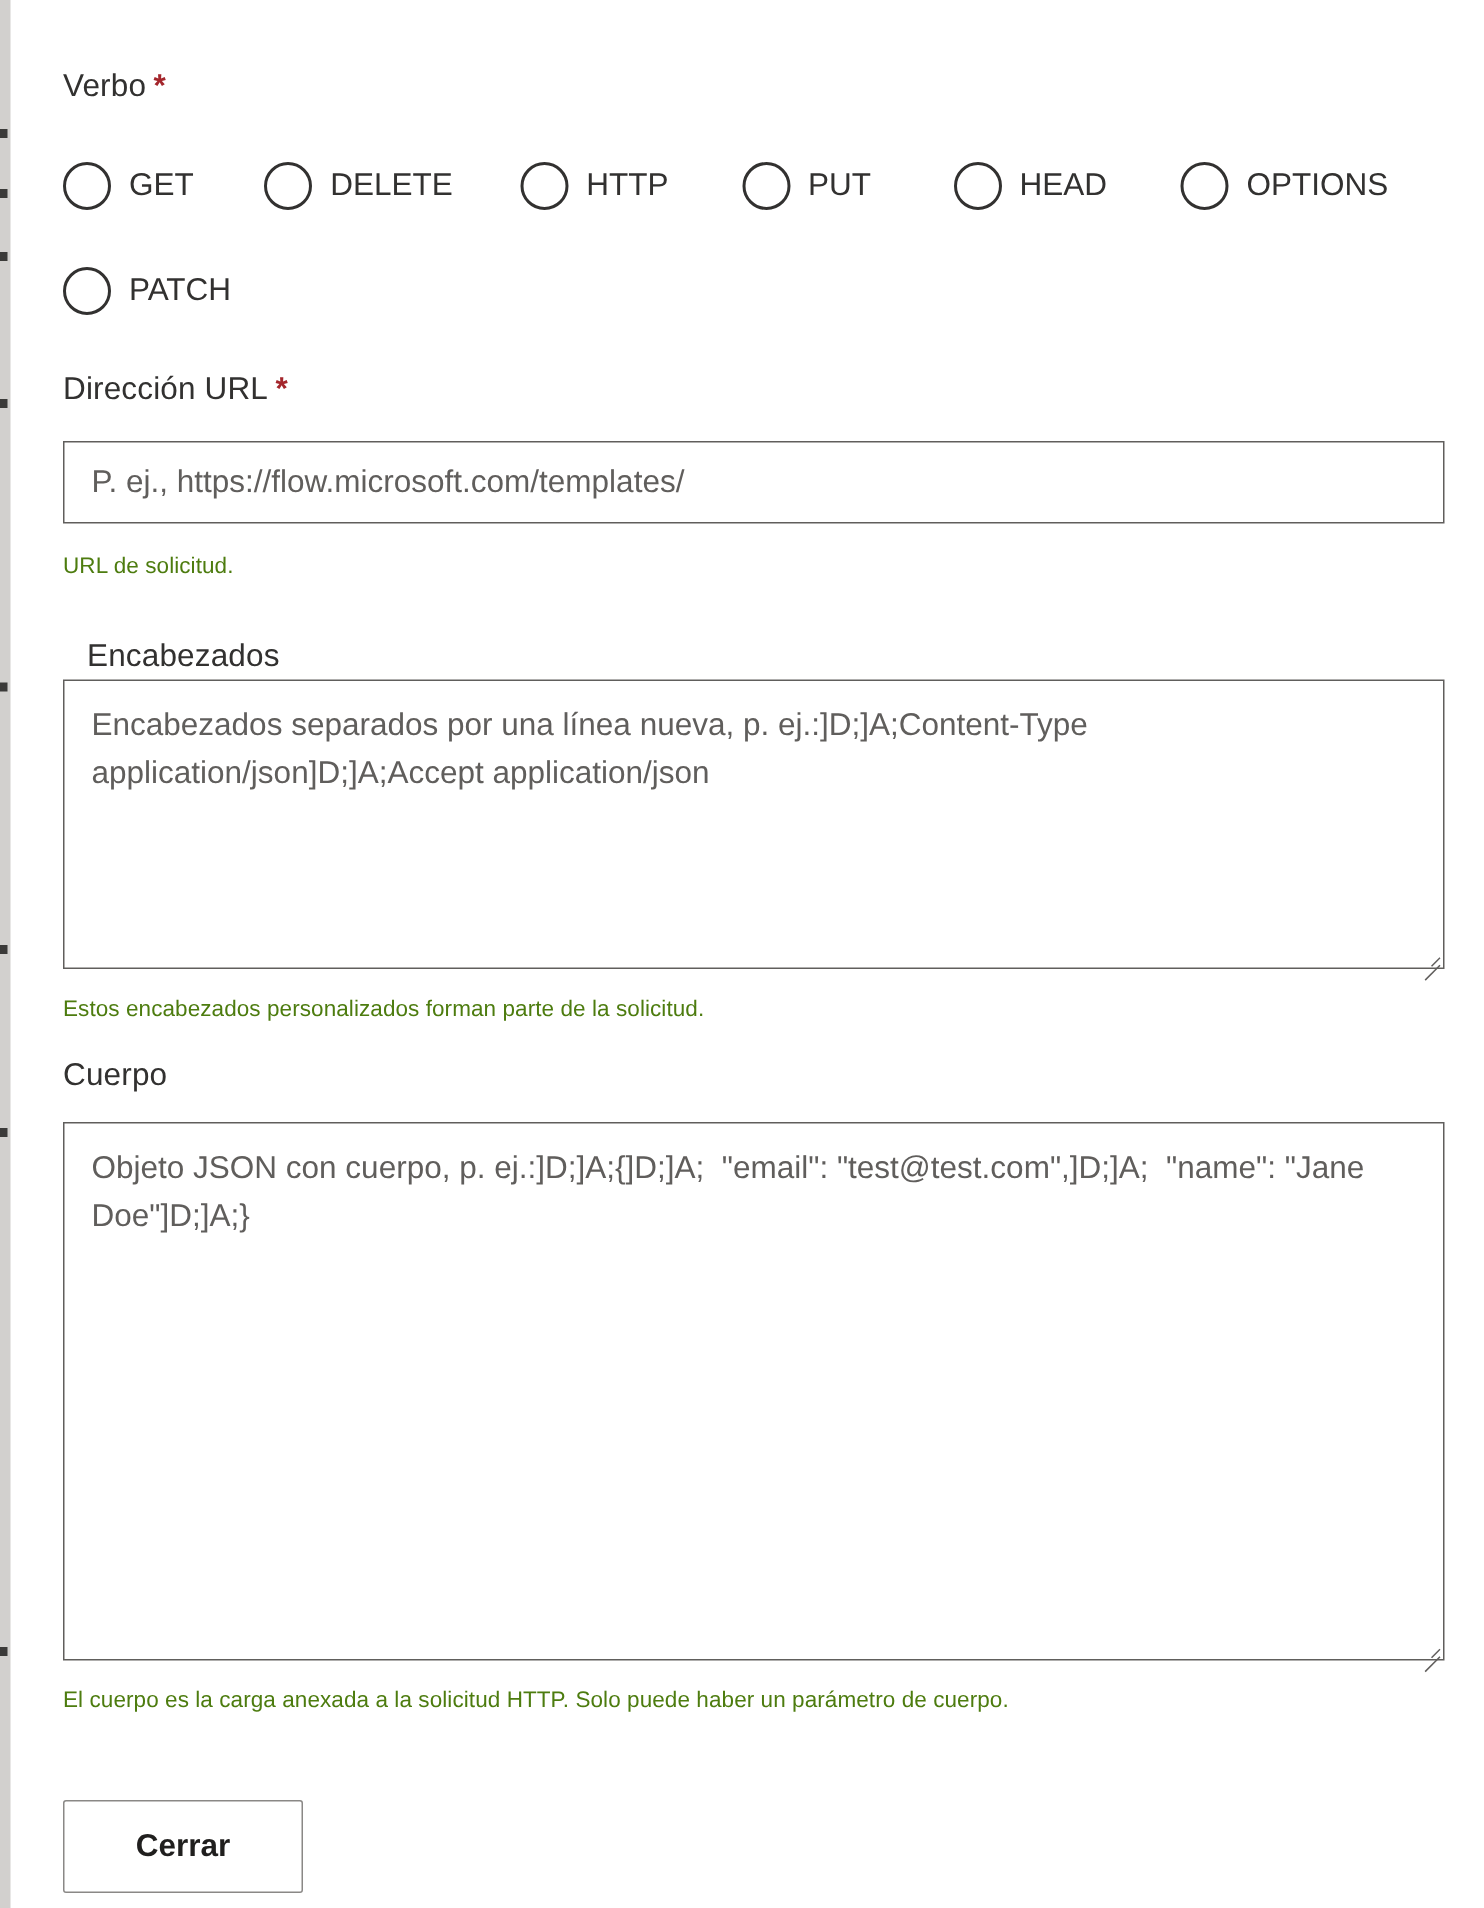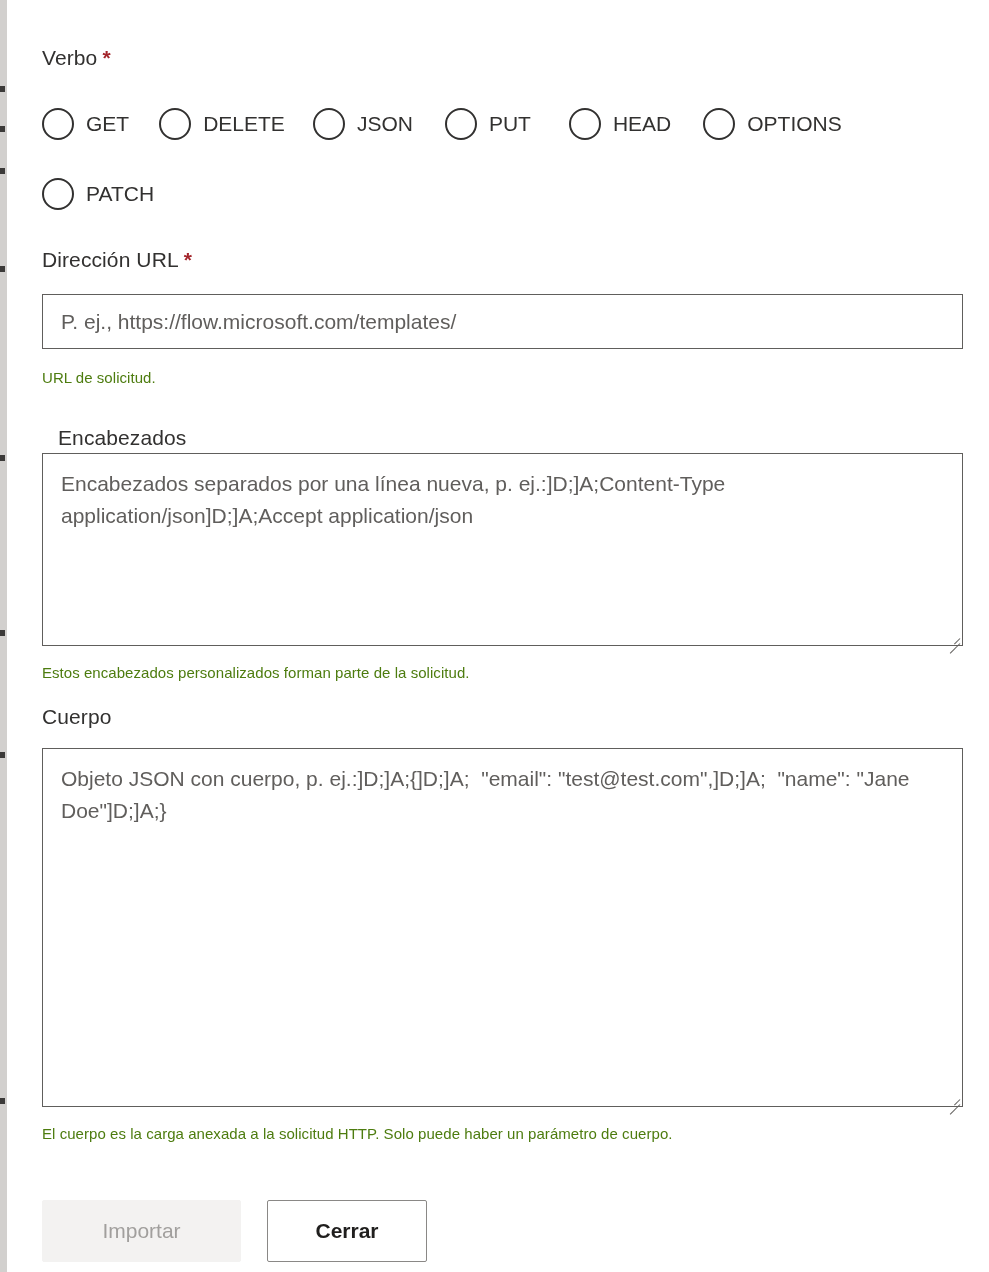--- a/index.html
+++ b/index.html
@@ -69,21 +69,21 @@
   }
 
   
   .verb-label-row { position: absolute; top: 46px; left: 0; }
   .radio-row {
     position: absolute;
     left: 0;
     display: flex;
     align-items: center;
   }
-  .radio-row.row1 { top: 108px; }
+  .radio-row.row1 { top: 108px; gap: 17px; }
   .radio-row.row2 { top: 178px; }
   .radio-option {
     display: flex;
     align-items: center;
     cursor: pointer;
   }
   .radio-option.get     { margin-right: 30px; }
   .radio-option.delete  { margin-right: 28px; }
   .radio-option.post    { margin-right: 32px; }
   .radio-option.put     { margin-right: 38px; }
@@ -249,21 +249,21 @@
     <div class="radio-option get">
       <span class="radio-circle"></span>
       <span class="radio-text">GET</span>
     </div>
     <div class="radio-option delete">
       <span class="radio-circle"></span>
       <span class="radio-text">DELETE</span>
     </div>
     <div class="radio-option post">
       <span class="radio-circle"></span>
-      <span class="radio-text">JSON</span>
+      <span class="radio-text">HTTP</span>
     </div>
     <div class="radio-option put">
       <span class="radio-circle"></span>
       <span class="radio-text">PUT</span>
     </div>
     <div class="radio-option head">
       <span class="radio-circle"></span>
       <span class="radio-text">HEAD</span>
     </div>
     <div class="radio-option options">
@@ -299,17 +299,16 @@
     <span class="field-label">Cuerpo</span>
   </div>
   <textarea class="body-area" placeholder="Objeto JSON con cuerpo, p. ej.:]D;]A;{]D;]A;  &quot;email&quot;: &quot;test@test.com&quot;,]D;]A;  &quot;name&quot;: &quot;Jane Doe&quot;]D;]A;}" style=""></textarea>
   <div class="resize-grip body">
     <span class="l1"></span>
       <span class="l2" style="bottom:6px;width:8px;"></span>
   </div>
   <div class="desc-text body-desc">El cuerpo es la carga anexada a la solicitud HTTP. Solo puede haber un parámetro de cuerpo.</div>
 
   <div class="buttons-row">
-    <button class="btn btn-import" disabled="">Importar</button>
     <button class="btn btn-close">Cerrar</button>
   </div>
 
 </div>
 
 </body></html>

